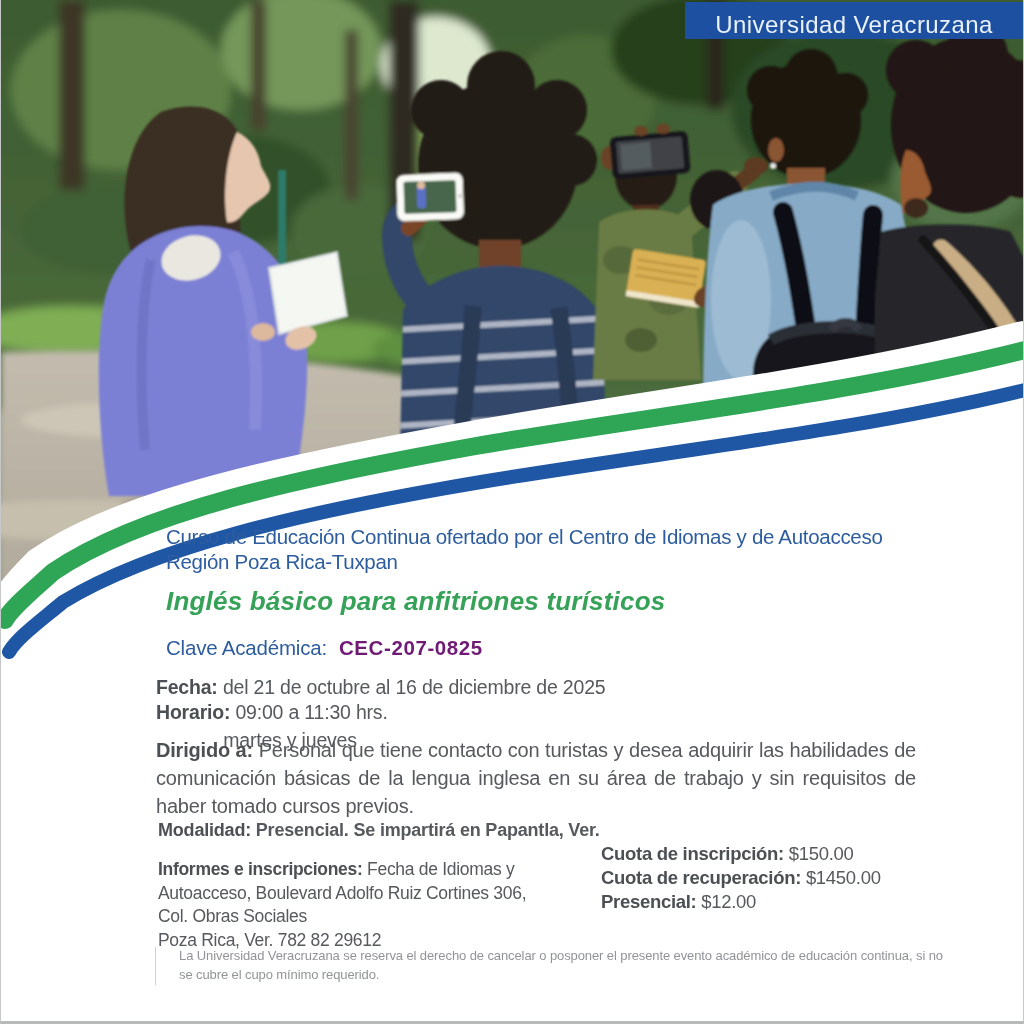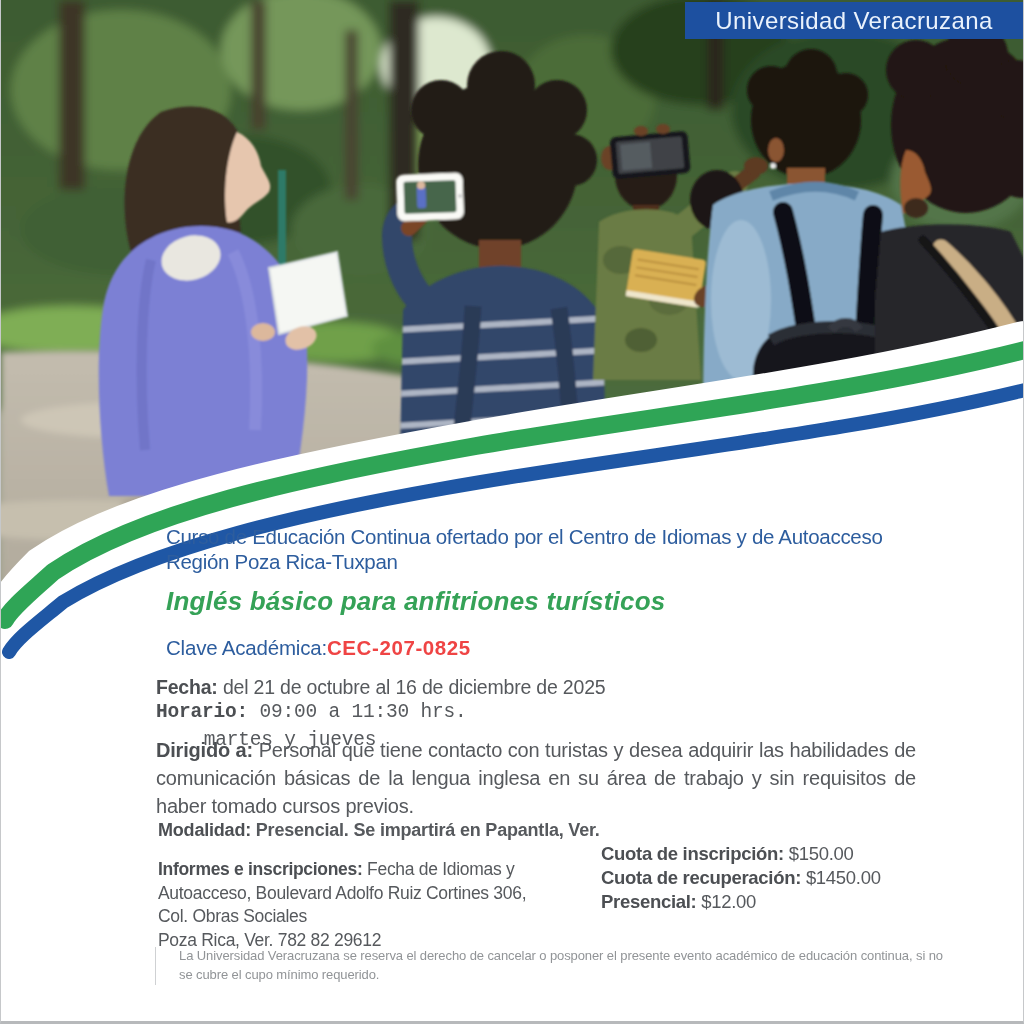--- a/index.html
+++ b/index.html
@@ -6,39 +6,39 @@
   *{box-sizing:border-box;}
   #flyer{
     position:relative;width:1024px;height:1024px;margin:0 auto;background:#ffffff;
     overflow:hidden;
     font-family:"Liberation Sans", sans-serif;
     border-left:1px solid #c6c8ca;border-right:1px solid #c6c8ca;border-bottom:3px solid #b7b9bb;
   }
   #hero{position:absolute;top:0;left:0;width:1024px;height:680px;display:block;}
   #banner{
     position:absolute;top:2px;right:0;width:338px;height:37px;background:#1d50a0;
-    color:#eaf2fc;display:flex;align-items:center;justify-content:center;
+    color:#eaf2fc;display:flex;align-items:flex-end;justify-content:center;
     font-size:24px;letter-spacing:.4px;z-index:5;
   }
   .intro{
     position:absolute;left:165px;top:524px;width:766px;
     color:#2d5d9e;font-size:20.5px;line-height:1.24;letter-spacing:-.3px;z-index:6;
   }
   .course-title{
     position:absolute;left:165px;top:586px;width:700px;
     color:#35a257;font-size:26px;font-weight:bold;font-style:italic;letter-spacing:.2px;z-index:6;
   }
   .clave{position:absolute;left:165px;top:636px;font-size:20.5px;color:#2d5d9e;letter-spacing:-.2px;z-index:6;}
-  .clave .code{font-weight:bold;color:#ef4444;margin-left:0;letter-spacing:.6px;}
+  .clave .code{font-weight:bold;color:#701a75;margin-left:12px;letter-spacing:.6px;}
   .schedule{
     position:absolute;left:155px;top:675px;width:768px;display:flex;justify-content:space-between;
     color:#56595d;font-size:19.5px;letter-spacing:-.2px;z-index:6;line-height:1.3;flex-direction:column;
   }
   .schedule b, .body b{color:#4c4f53;}
-  .sched-right{width:268px;text-align:left;white-space:nowrap;font-family:Liberation Mono, monospace;}
+  .sched-right{width:268px;text-align:left;white-space:nowrap;}
   .sched-days{text-align:center;margin-top:2px;}
   .dirigido{
     position:absolute;left:155px;top:736px;width:760px;text-align:justify;
     color:#56595d;font-size:20px;line-height:1.4;letter-spacing:-.2px;z-index:6;
   }
   .modalidad{position:absolute;left:157px;top:820px;color:#56595d;font-size:18px;letter-spacing:-.2px;z-index:6;font-weight:bold;}
   .informes{
     position:absolute;left:157px;top:858px;width:440px;color:#56595d;font-size:17.5px;
     line-height:1.35;letter-spacing:-.3px;white-space:nowrap;z-index:6;
   }

